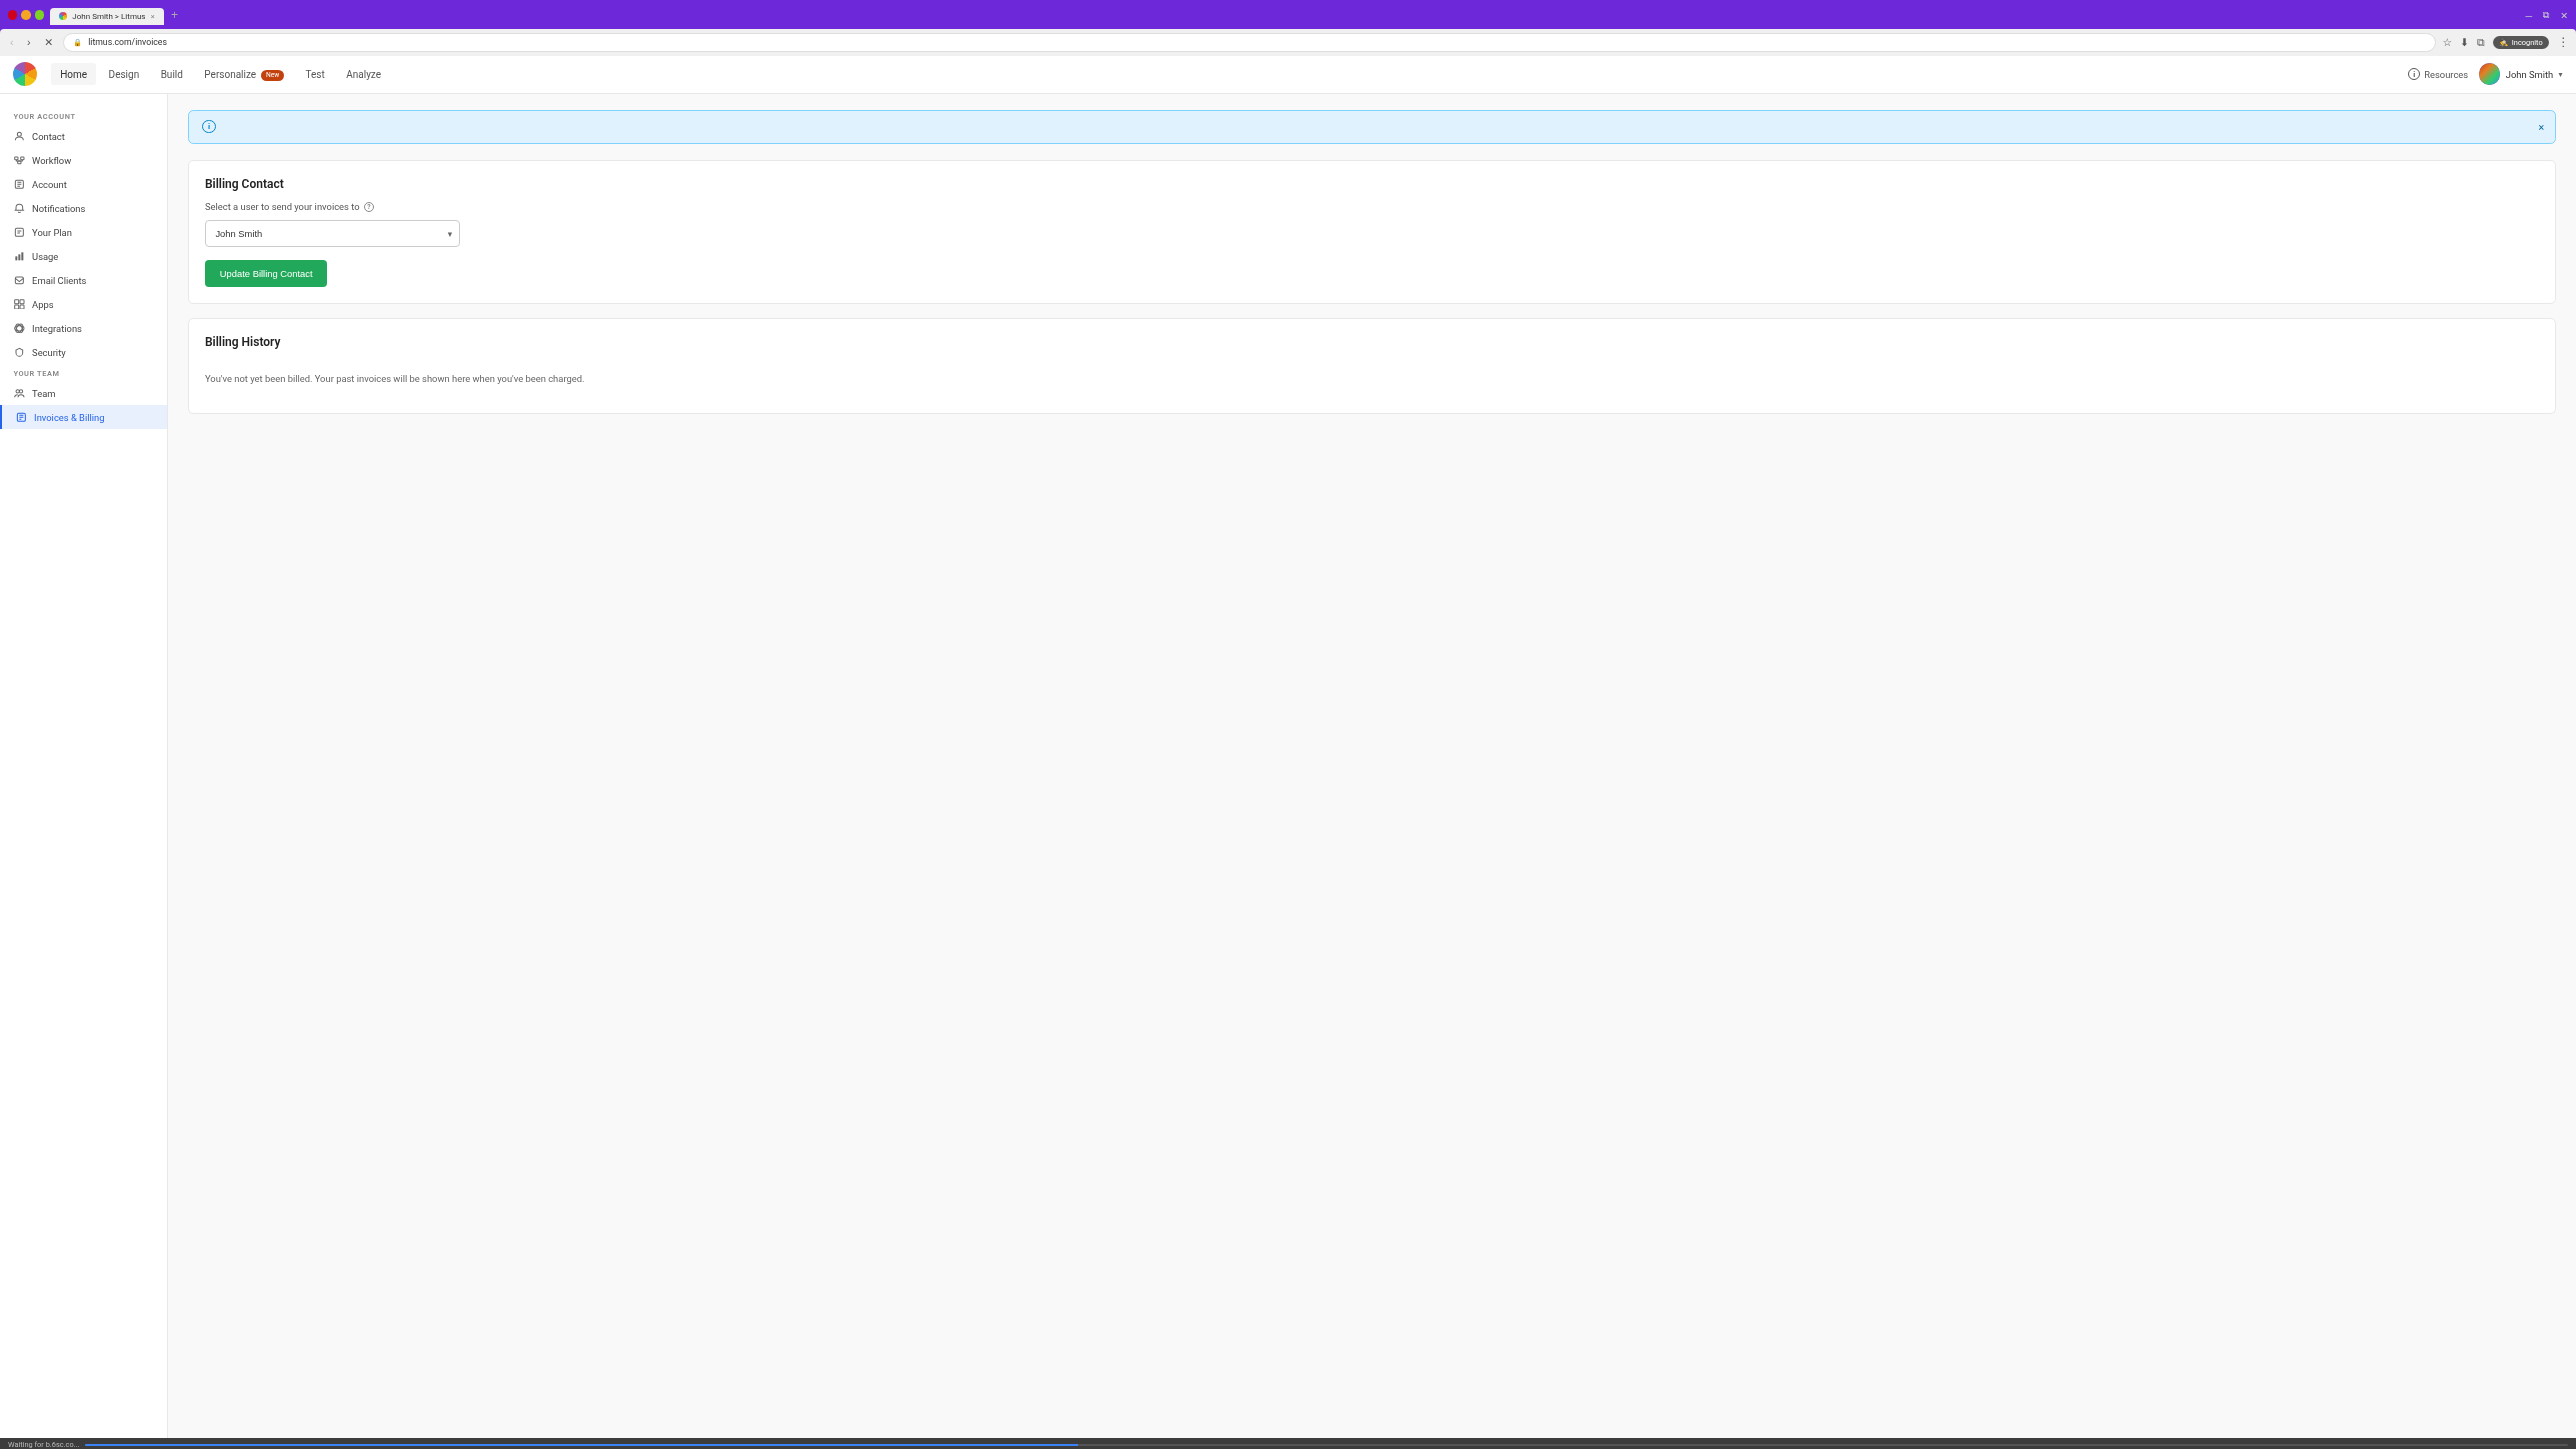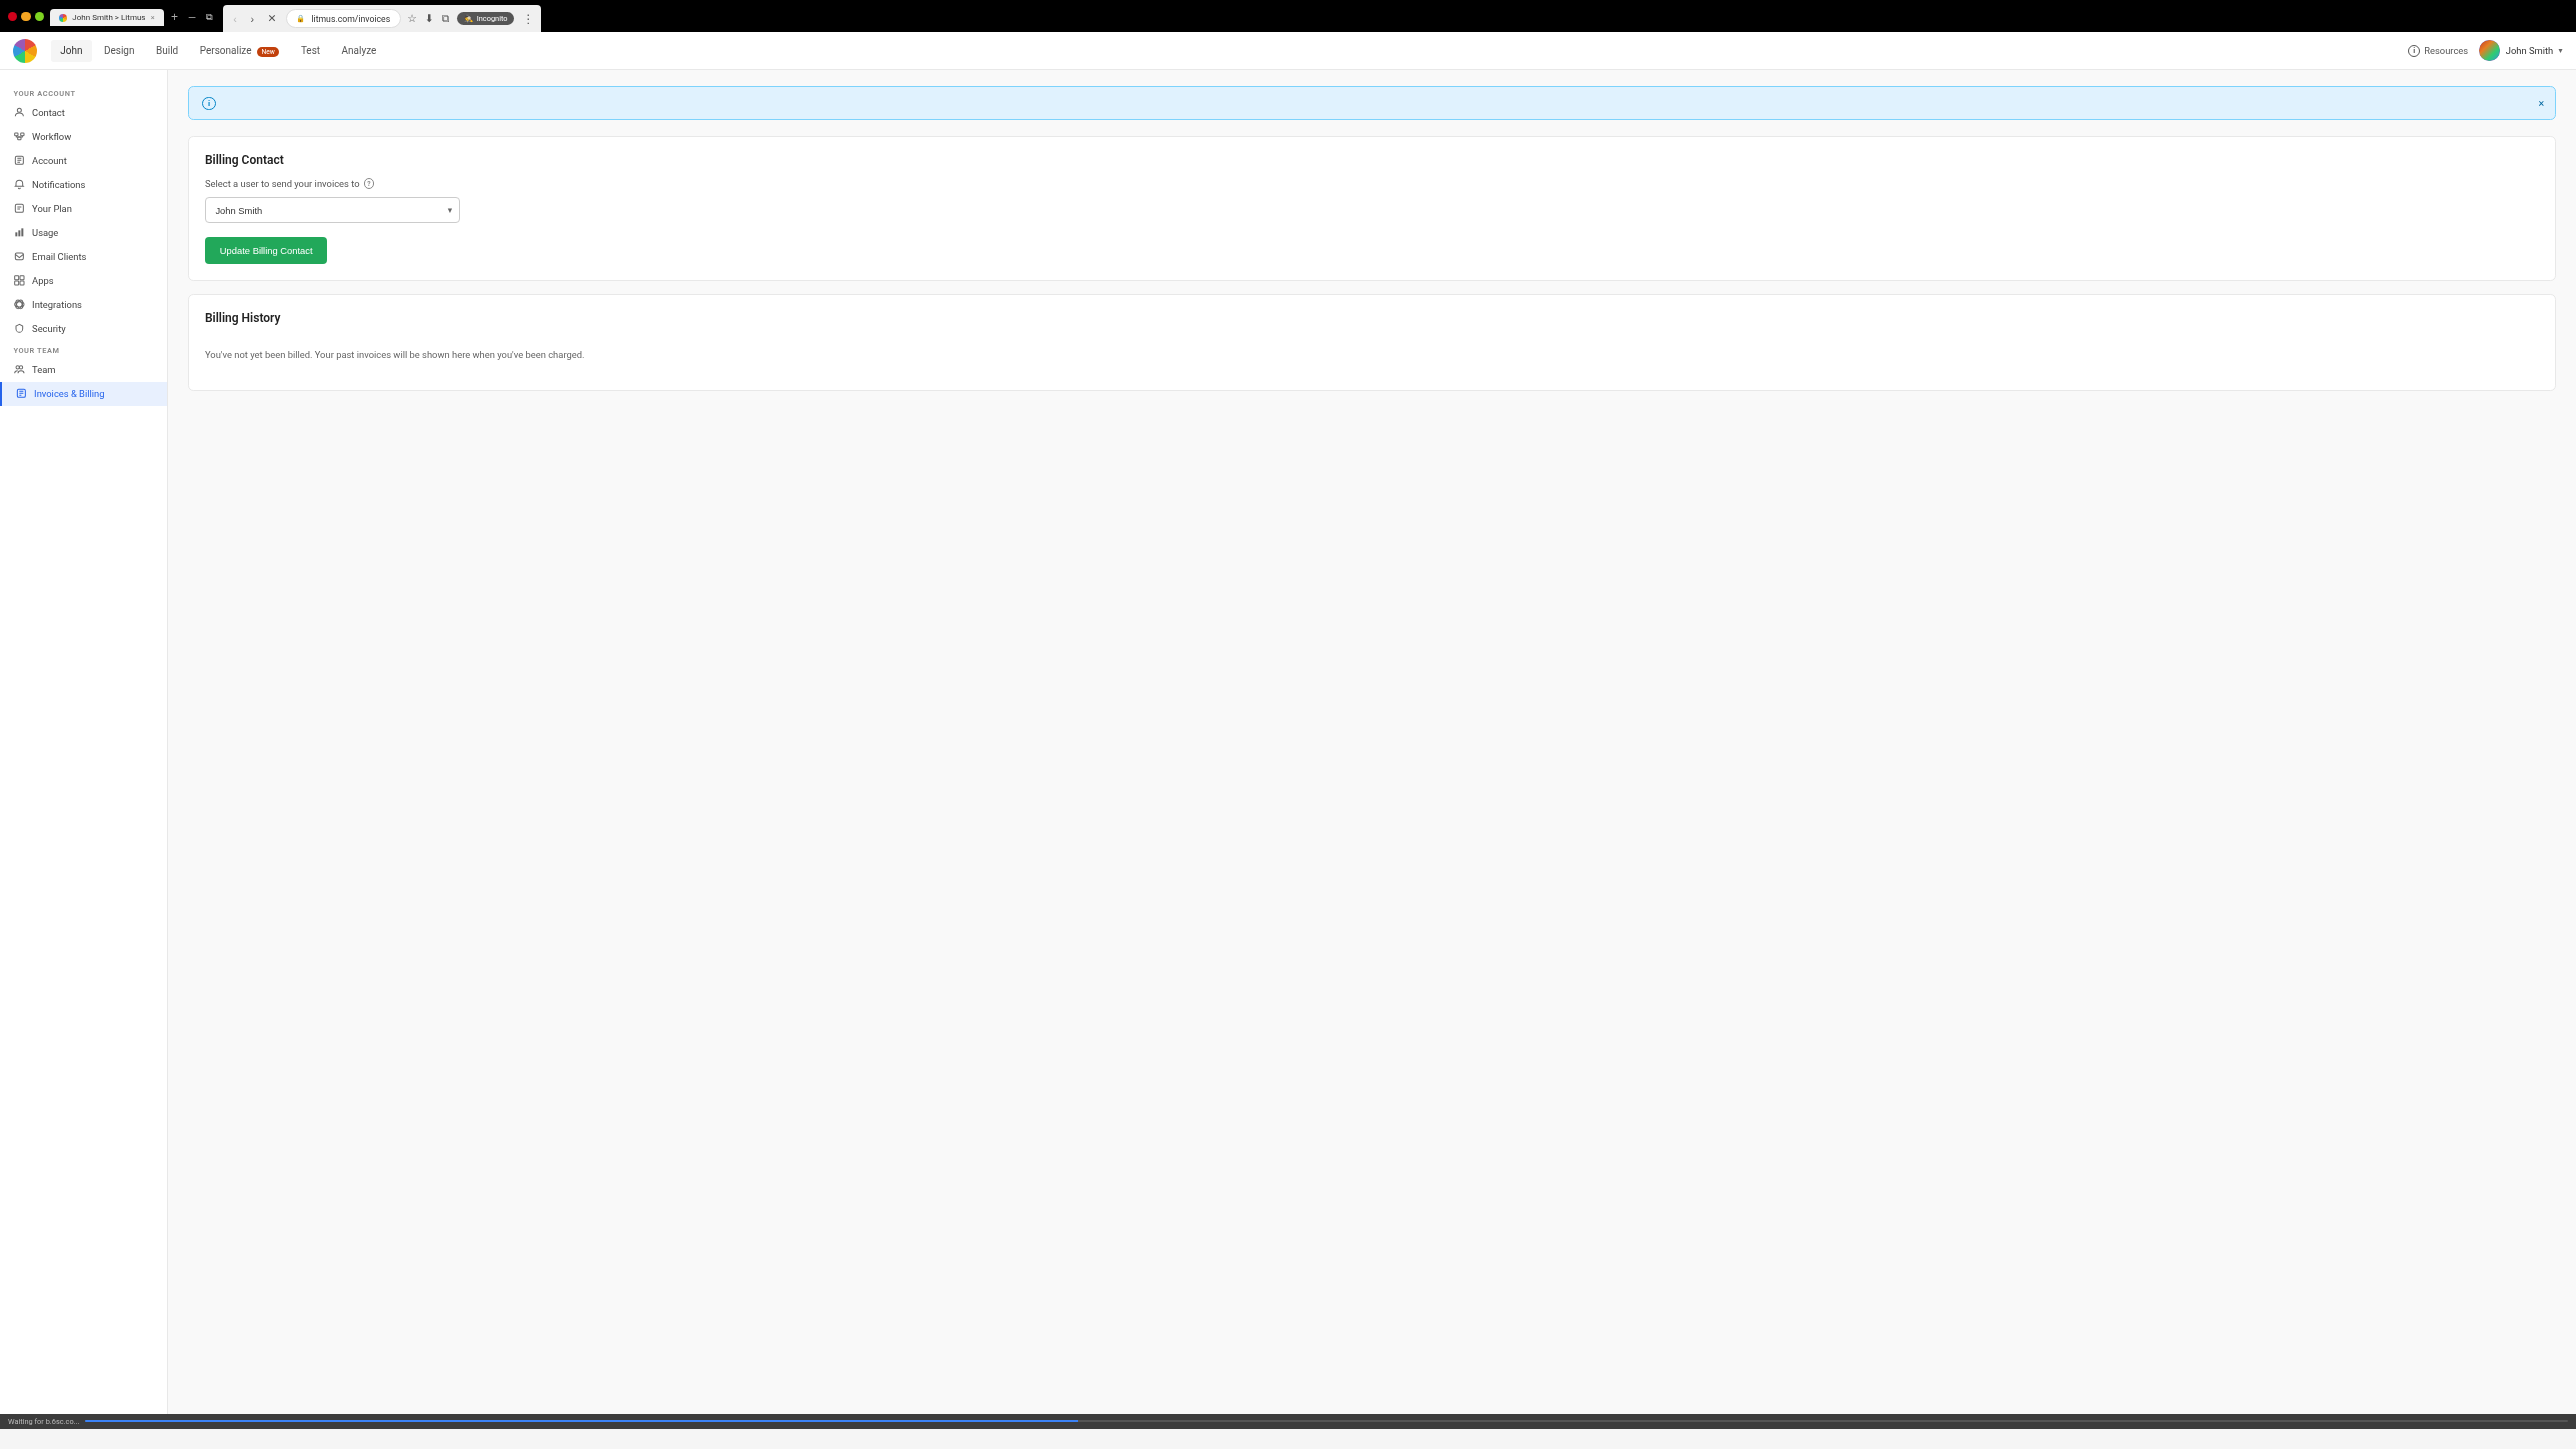--- a/index.html
+++ b/index.html
@@ -5,24 +5,24 @@
     * { box-sizing: border-box; margin: 0; padding: 0; }
     body {
       font-family: -apple-system, BlinkMacSystemFont, 'Segoe UI', Roboto, sans-serif;
       background: #f5f5f5;
       font-size: 9.4px;
       color: #333;
     }
 
     
     .browser-chrome {
-      background: #000000;
+      background: #6d28d9;
       padding: 5.4px 8px 0;
       display: flex;
-      flex-direction: row;
+      flex-direction: column;
     }
     .browser-top {
       display: flex;
       align-items: center;
       gap: 5.4px;
       margin-bottom: 4px;
     }
     .browser-controls {
       display: flex;
       align-items: center;
@@ -495,21 +495,21 @@
       <span class="menu-dots">⋮</span>
     </div>
   </div>
 </div>
 
 <div class="app-wrapper">
 
   <nav class="top-nav">
     <div class="logo"></div>
     <div class="nav-links">
-      <a class="nav-link active">John</a>
+      <a class="nav-link active">Home</a>
       <a class="nav-link">Design</a>
       <a class="nav-link">Build</a>
       <a class="nav-link">
         Personalize <span class="nav-badge">New</span>
       </a>
       <a class="nav-link">Test</a>
       <a class="nav-link">Analyze</a>
     </div>
     <div class="nav-right">
       <div class="resources-btn">

